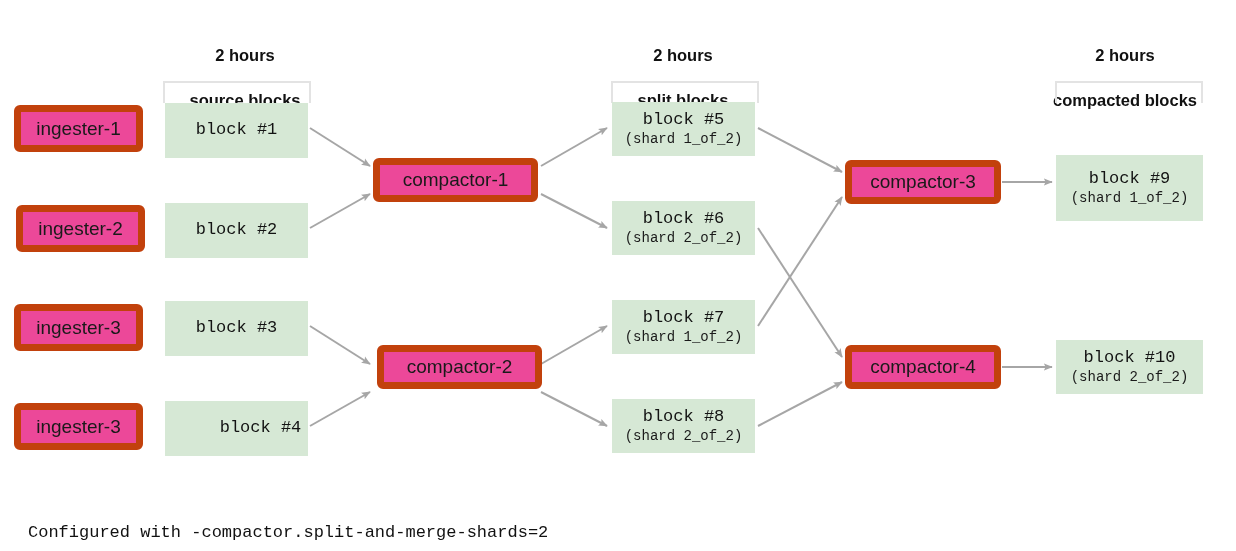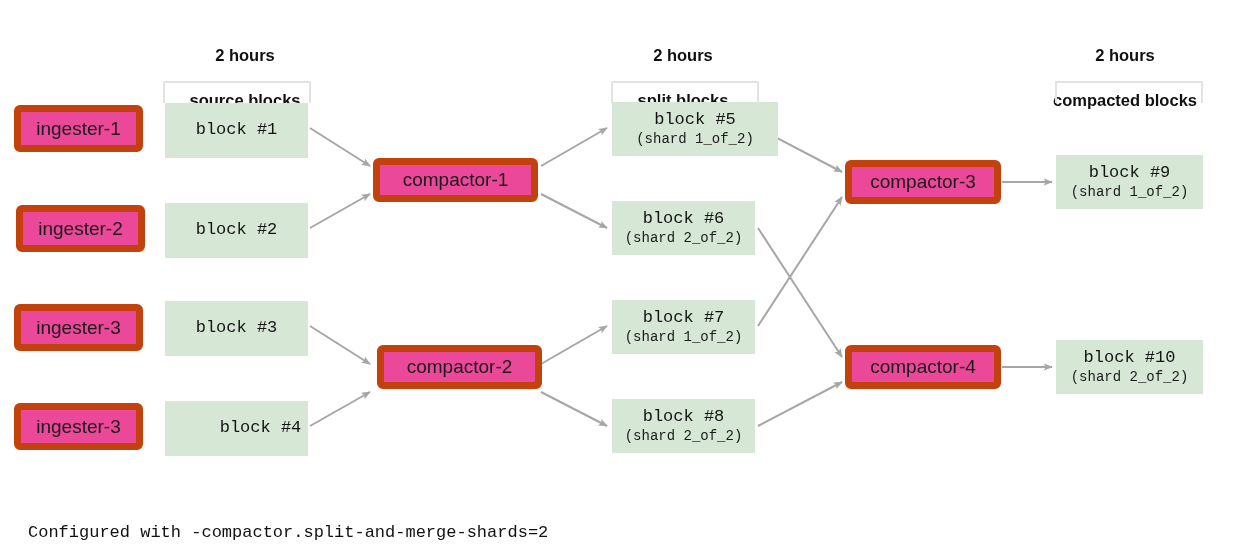--- a/index.html
+++ b/index.html
@@ -154,21 +154,21 @@
     <span>block #4</span>
   </div>
 
   <div class="node node-gray" style="left:373px; top:158px; width:165px; height:44px;">
     <span>compactor-1</span>
   </div>
   <div class="node node-gray" style="left:377px; top:345px; width:165px; height:44px;">
     <span>compactor-2</span>
   </div>
 
-  <div class="node node-green" style="left:612px; top:102px; width:166px; height:54px;align-items:center;">
+  <div class="node node-green" style="left:612px; top:102px; width:143px; height:54px;align-items:center;">
     <span>block #5</span>
     <span class="sub">(shard 1_of_2)</span>
   </div>
   <div class="node node-green" style="left:612px; top:201px; width:143px; height:54px;">
     <span>block #6</span>
     <span class="sub">(shard 2_of_2)</span>
   </div>
   <div class="node node-green" style="left:612px; top:300px; width:143px; height:54px;">
     <span>block #7</span>
     <span class="sub">(shard 1_of_2)</span>
@@ -178,21 +178,21 @@
     <span class="sub">(shard 2_of_2)</span>
   </div>
 
   <div class="node node-gray" style="left:845px; top:160px; width:156px; height:44px;">
     <span>compactor-3</span>
   </div>
   <div class="node node-gray" style="left:845px; top:345px; width:156px; height:44px;">
     <span>compactor-4</span>
   </div>
 
-  <div class="node node-green" style="left:1056px; top:155px; width:147px; height:54px;">
+  <div class="node node-green" style="left:1056px; top:155px; width:147px; height:66px;">
     <span>block #9</span>
     <span class="sub">(shard 1_of_2)</span>
   </div>
   <div class="node node-green" style="left:1056px; top:340px; width:147px; height:54px;">
     <span>block #10</span>
     <span class="sub">(shard 2_of_2)</span>
   </div>
 
   <div class="caption" style="left:28px; top:523px;">Configured with -compactor.split-and-merge-shards=2</div>
 

